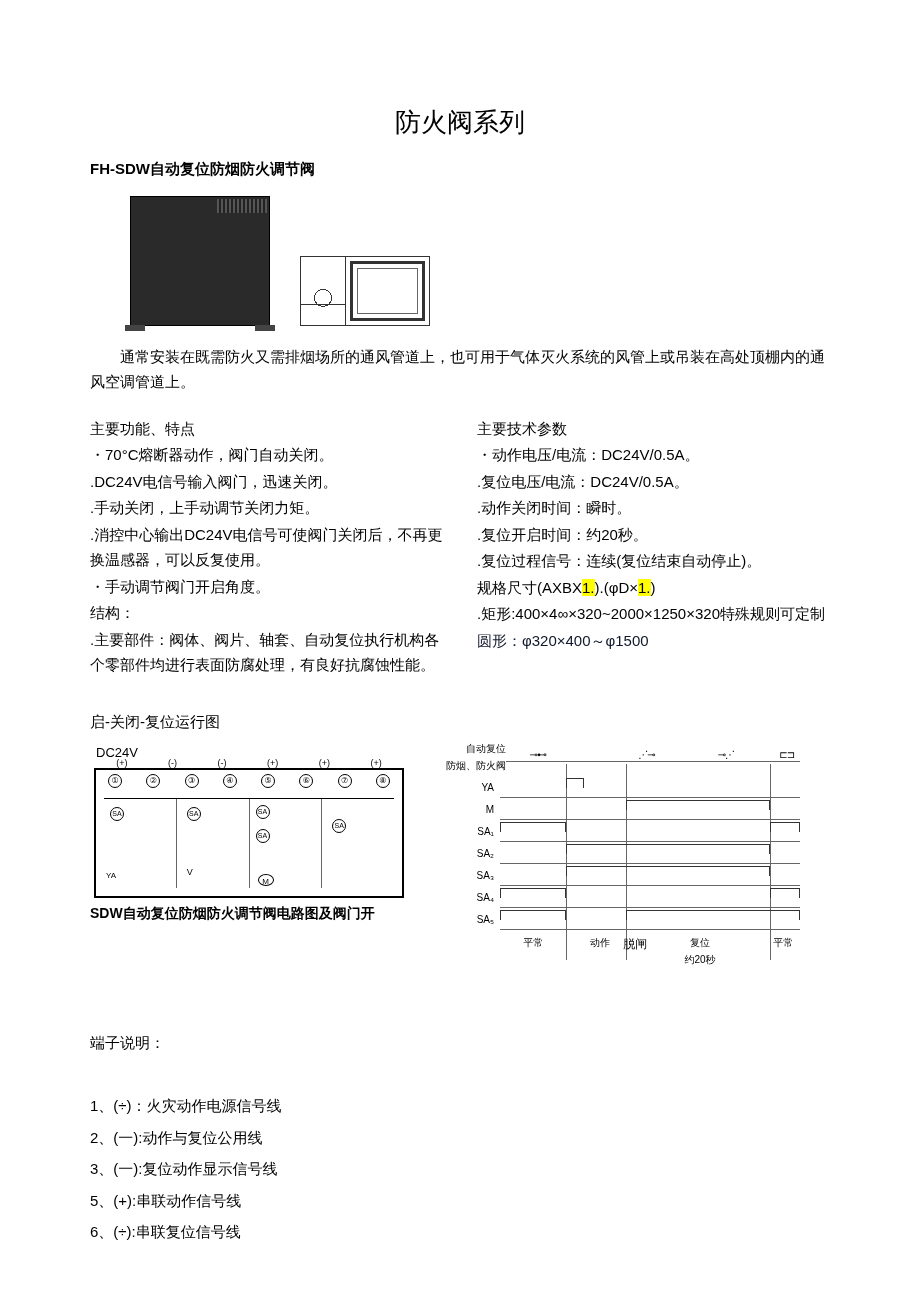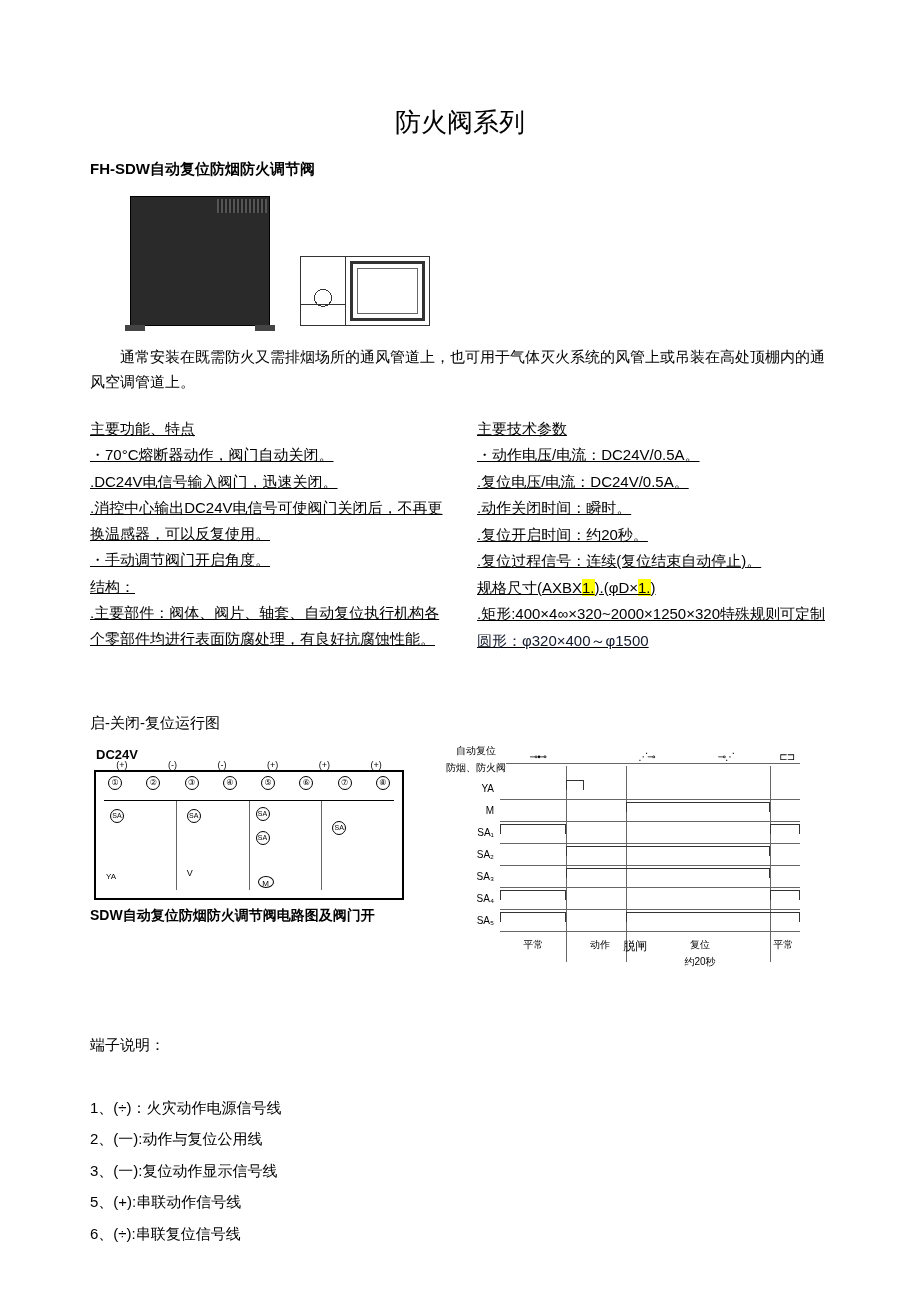--- a/index.html
+++ b/index.html
@@ -87,22 +87,21 @@
       inset: 4px;
       border: 1px solid #666;
     }
     .intro-para {
       text-indent: 2em;
       margin-bottom: 20px;
     }
     .two-col {
       display: flex;
       gap: 34px;
-      margin-bottom: 56px;
-      text-decoration: underline;
+      margin-bottom: 30px;
     }
     .col { flex: 1; }
     .col p { margin: 1px 0; }
     .hl { background: #ffff00; }
     .col .truncated { color: #0f172a; overflow: hidden; white-space: nowrap; }
     .section-title {
       font-weight: normal;
       font-size: 15px;
       margin-bottom: 6px;
     }
@@ -110,21 +109,21 @@
       display: flex;
       gap: 30px;
       align-items: flex-start;
       margin-bottom: 12px;
     }
     .circuit {
       width: 320px;
     }
     .circuit-label {
       font-size: 13px;
-      font-weight: bold;
+      font-weight: normal;
       margin: 2px 0 4px 6px;
     }
     .circuit-box {
       width: 310px;
       height: 130px;
       border: 2px solid #000;
       margin-left: 4px;
       position: relative;
       background: #fff;
       font-size: 9px;
@@ -265,20 +264,21 @@
   </div>
 </div>
 
 <p class="intro-para">通常安装在既需防火又需排烟场所的通风管道上，也可用于气体灭火系统的风管上或吊装在高处顶棚内的通风空调管道上。</p>
 
 <div class="two-col">
   <div class="col">
     <p>主要功能、特点</p>
     <p>・70°C熔断器动作，阀门自动关闭。</p>
     <p>.DC24V电信号输入阀门，迅速关闭。</p>
+    <p>.手动关闭，上手动调节关闭力矩。</p>
     <p>.消控中心输出DC24V电信号可使阀门关闭后，不再更换温感器，可以反复使用。</p>
     <p>・手动调节阀门开启角度。</p>
     <p>结构：</p>
     <p>.主要部件：阀体、阀片、轴套、自动复位执行机构各个零部件均进行表面防腐处理，有良好抗腐蚀性能。</p>
   </div>
   <div class="col">
     <p>主要技术参数</p>
     <p>・动作电压/电流：DC24V/0.5A。</p>
     <p>.复位电压/电流：DC24V/0.5A。</p>
     <p>.动作关闭时间：瞬时。</p>
@@ -335,21 +335,21 @@
         <div class="cell">
           <div class="sym" style="top:20px;left:10px">SA</div>
         </div>
       </div>
     </div>
     <div class="circuit-caption">SDW自动复位防烟防火调节阀电路图及阀门开</div>
   </div>
 
   <div class="timing">
     <div class="header-labels">
-      <div style="width:60px;text-align:center">
+      <div style="width:60px;text-align:right">
         <div>自动复位</div>
         <div>防烟、防火阀</div>
       </div>
       <div style="flex:1;position:relative;height:22px;border-bottom:1px solid #666">
         <span class="contact" style="left:8%">⊸⊷</span>
         <span class="contact" style="left:45%">⋰⊸</span>
         <span class="contact" style="left:72%">⊸⋰</span>
         <span class="contact" style="right:2%">⊏⊐</span>
       </div>
     </div>

